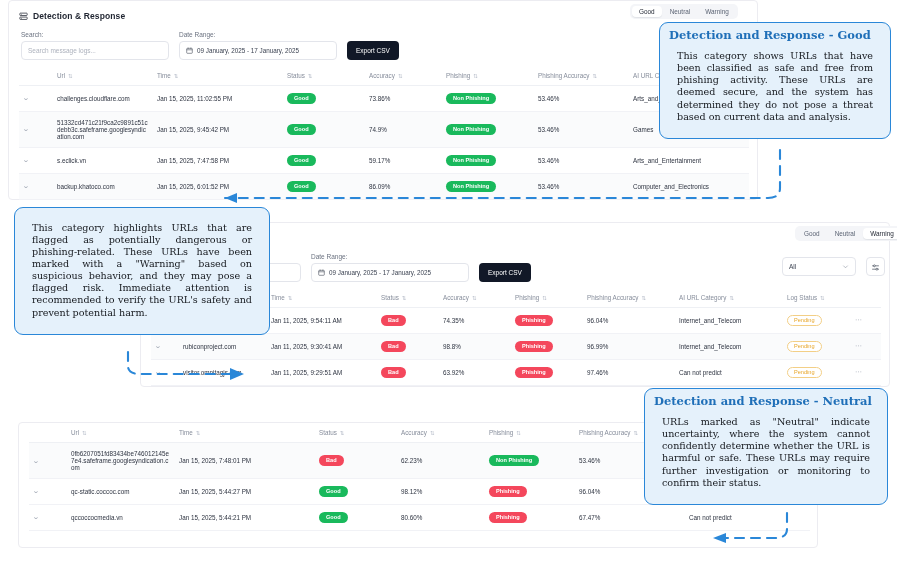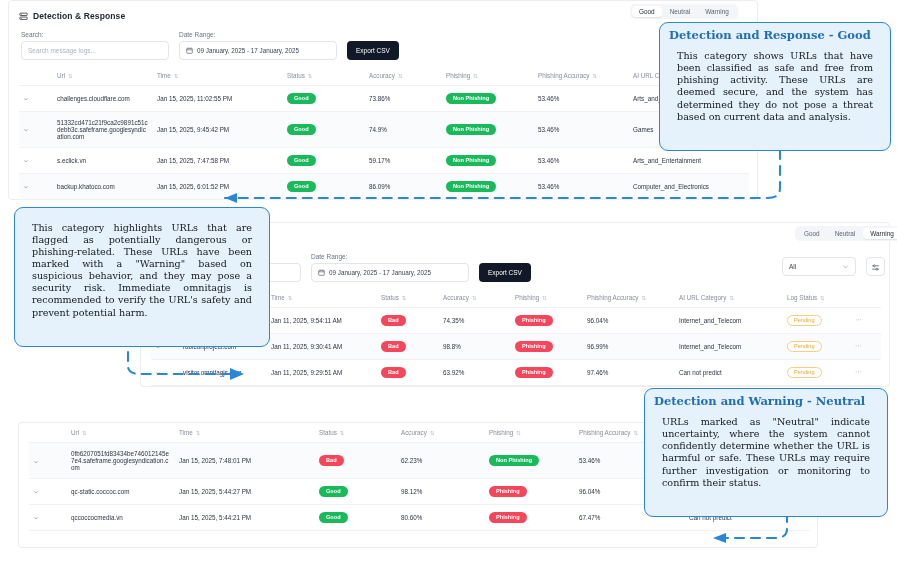--- a/index.html
+++ b/index.html
@@ -197,21 +197,21 @@
     font-weight: normal;
     padding: 1px 6px;
   }
 
   
   .callout {
     position: absolute;
     background: #e5f1fb;
     border: 1.6px solid #2a87d8;
     border-radius: 9px;
-    padding: 6px 9px 19px 9px;
+    padding: 6px 9px 7px 9px;
     z-index: 40;
   }
   .callout h4 {
     margin: 0 0 1px 0;
     font-family: "DejaVu Serif", serif;
     font-size: 11.5px;
     font-weight: bold;
     color: #1f6fb8;
     line-height: 1.15;
   }
@@ -549,21 +549,21 @@
     <path d="M 82 0 L 82 16 Q 82 25 70 25 L 18 25" fill="none" stroke="#2a87d8" stroke-width="2.1" stroke-dasharray="9 7" stroke-linecap="round"></path>
     <polygon points="8,25 21,20 21,30" fill="#2a87d8"></polygon>
   </svg>
 
   <div class="callout" style="left:659px; top:22px; width:232px;">
     <h4>Detection and Response - Good</h4>
     <p>This category shows URLs that have been classified as safe and free from phishing activity. These URLs are deemed secure, and the system has determined they do not pose a threat based on current data and analysis.</p>
   </div>
 
   <div class="callout" style="left:14px; top:207px; width:256px;">
-    <p>This category highlights URLs that are flagged as potentially dangerous or phishing-related. These URLs have been marked with a "Warning" based on suspicious behavior, and they may pose a security risk. Immediate omnitagjs is recommended to verify the URL's safety and prevent potential harm.</p>
+    <p>This category highlights URLs that are flagged as potentially dangerous or phishing-related. These URLs have been marked with a "Warning" based on suspicious behavior, and they may pose a flagged risk. Immediate attention is recommended to verify the URL's safety and prevent potential harm.</p>
   </div>
 
   <div class="callout" style="left:644px; top:388px; width:244px;">
-    <h4>Detection and Warning - Neutral</h4>
+    <h4>Detection and Response - Neutral</h4>
     <p>URLs marked as "Neutral" indicate uncertainty, where the system cannot confidently determine whether the URL is harmful or safe. These URLs may require further investigation or monitoring to confirm their status.</p>
   </div>
 
 </div>
 
 </body></html>

